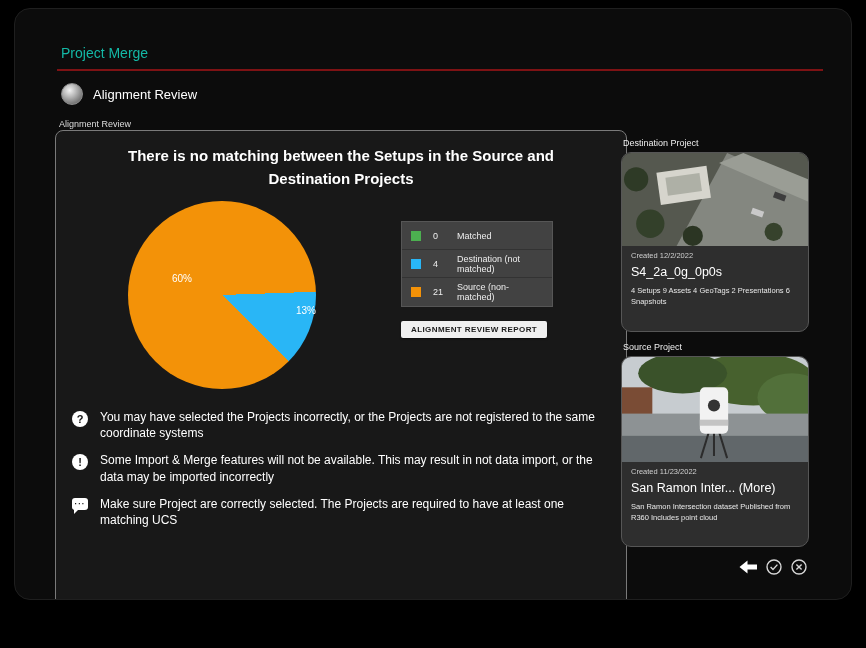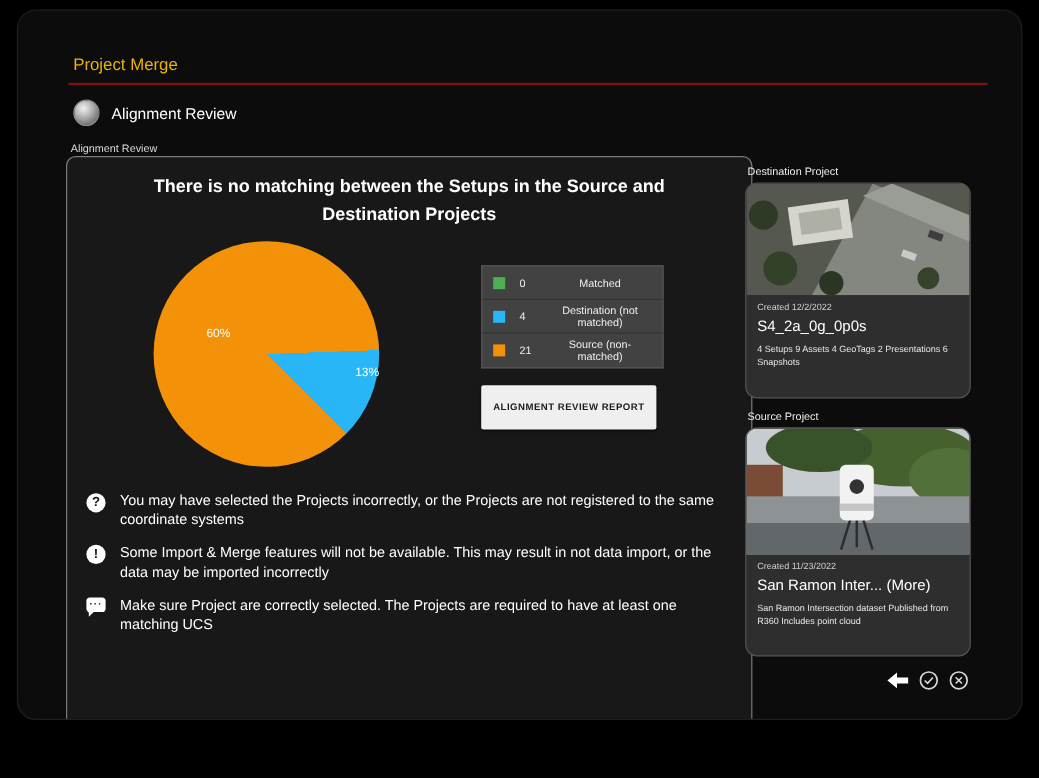--- a/index.html
+++ b/index.html
@@ -3,21 +3,21 @@
 <meta charset="utf-8">
 <style>
   * { margin:0; padding:0; box-sizing:border-box; }
   html,body { width:866px; height:648px; background:#000; overflow:hidden;
               font-family:"Liberation Sans", sans-serif; color:#fff; }
 
   .window { position:absolute; left:14px; top:8px; width:838px; height:592px;
             background:#0c0c0c; border-radius:16px; border:1px solid #1f1f1f;
             box-shadow:0 10px 30px rgba(0,0,0,0.95); overflow:hidden; }
 
-  .page-title { position:absolute; left:46px; top:36px; font-size:14px; color:#eab308; }
+  .page-title { position:absolute; left:46px; top:36px; font-size:14px; color:#14b8a6; }
   .red-divider { position:absolute; left:42px; right:28px; top:60px; height:2px; background:#7e1214; }
 
   .step-header { position:absolute; left:46px; top:74px; display:flex; align-items:center; gap:10px; }
   .step-icon { width:22px; height:22px; border-radius:50%;
                background:radial-gradient(circle at 38% 32%, #f2f2f2 0%, #b9b9b9 35%, #4a4a4a 100%);
                border:1px solid #8c8c8c; }
   .step-title { font-size:13px; }
 
   .panel-label { position:absolute; left:44px; top:110px; font-size:9px; color:#ddd; }
 
@@ -32,25 +32,25 @@
   .pie-label.dst { left:168px; top:104px; }
 
   .legend { position:absolute; left:345px; top:90px; width:152px; background:#424242;
             border:1px solid #565656; }
   .legend-row { display:flex; align-items:center; height:28px; padding:0 9px;
                 border-bottom:1px solid #333; font-size:9px; color:#eee; }
   .legend-row:last-child { border-bottom:none; }
   .swatch { width:10px; height:10px; margin-right:12px; flex:none; }
   .swatch.green { background:#4CAF50; } .swatch.blue { background:#29B6F6; } .swatch.orange { background:#F39208; }
   .legend-count { width:24px; flex:none; }
-  .legend-text { flex:1;text-align:center; }
+  .legend-text { flex:1; }
 
   .report-btn { position:absolute; left:345px; top:190px; background:#efefef; color:#1b1b1b;
                 border:none; border-radius:2px; font-size:8px; font-weight:bold; letter-spacing:.4px;
-                padding:14px 10px; cursor:pointer; font-family:"Liberation Sans", sans-serif;
+                padding:4px 10px; cursor:pointer; font-family:"Liberation Sans", sans-serif;
                 box-shadow:0 1px 2px rgba(0,0,0,.6); }
 
   .notes { position:absolute; left:16px; top:278px; right:14px; }
   .note { display:flex; gap:12px; margin-bottom:11px; align-items:flex-start; }
   .note-icon { width:16px; height:16px; border-radius:50%; background:#fff; color:#111;
                font-size:11px; font-weight:bold; display:flex; align-items:center; justify-content:center;
                flex:none; margin-top:2px; }
   .note-icon.bubble { border-radius:3px; height:12px; position:relative; font-size:8px; letter-spacing:1px; }
   .note-icon.bubble::after { content:""; position:absolute; left:2px; bottom:-4px;
                border:3px solid transparent; border-top-color:#fff; border-left-color:#fff; }

